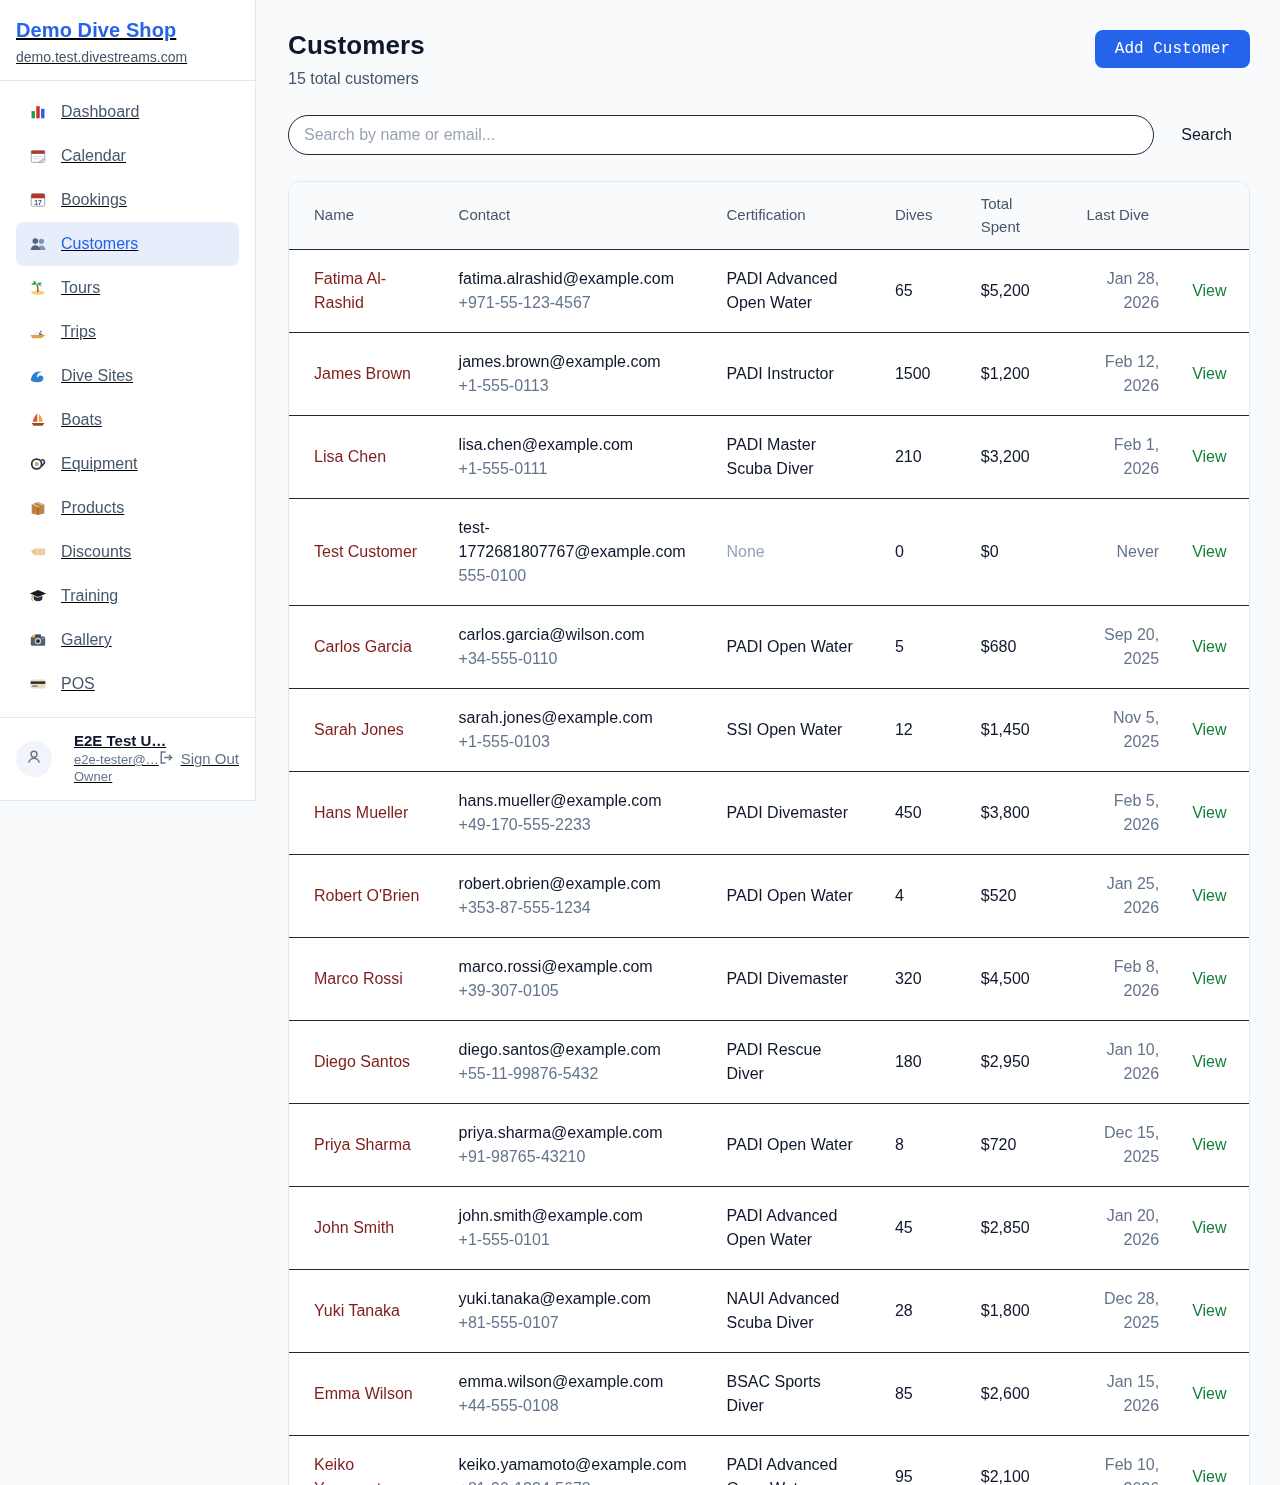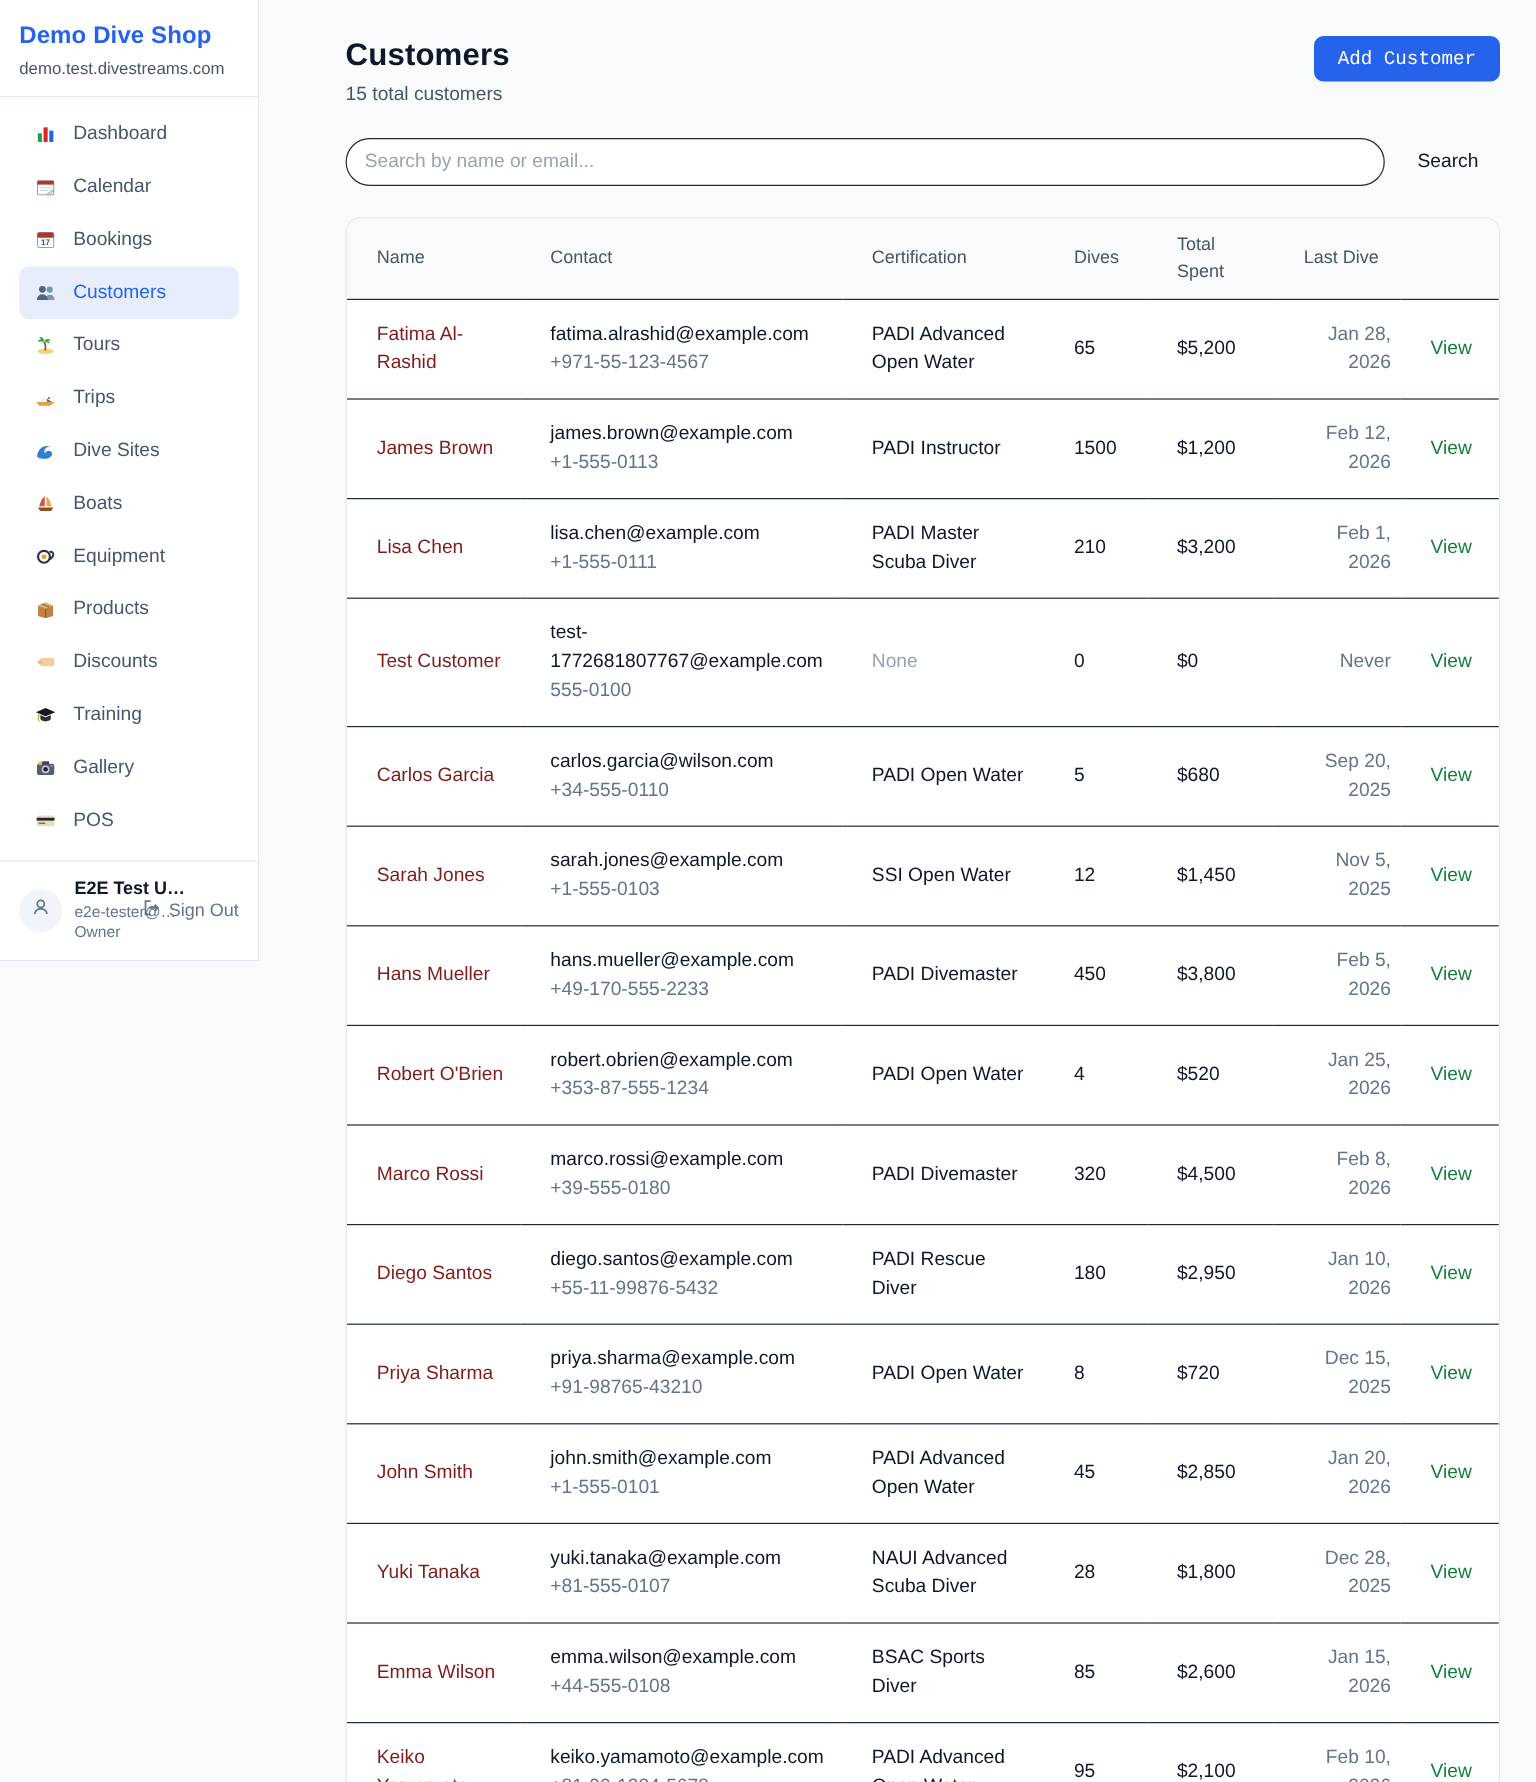--- a/index.html
+++ b/index.html
@@ -1,36 +1,36 @@
 <!DOCTYPE html>
 <html><head>
 <meta charset="utf-8">
 <style>
   * { margin:0; padding:0; box-sizing:border-box; }
   html,body { background:#f8fafc; font-family:"Liberation Sans", sans-serif; }
   .app { position:relative; width:1280px; height:1485px; background:#f8fafc; overflow:hidden; }
 
   
-  .sidebar { position:absolute; left:0; top:0; width:216px; height:801px; background:#ffffff;
+  .sidebar { position:absolute; left:0; top:0; width:256px; height:801px; background:#ffffff;
              border-right:1px solid #e2e8f0; border-bottom:1px solid #e2e8f0;
-             display:flex; flex-direction:column; }
+             display:flex; flex-direction:column;text-decoration:underline; }
   .brand { padding:19px 16px 15px 16px; border-bottom:1px solid #e2e8f0; cursor:pointer; }
   .brand-title { font-size:20px; font-weight:800; color:#2563eb; letter-spacing:.1px; }
   .brand-sub { font-size:14px; color:#475569; margin-top:7px; }
   .nav { padding:9px 16px 0 16px; flex:0 0 auto; }
   .nav-item { display:flex; align-items:center; gap:13px; height:44px; padding:0 12px;
               border-radius:8px; color:#46566b; font-size:16px; cursor:pointer;text-align:center; }
   .nav-item.active { background:#e7edfb; color:#2563eb; font-weight:500; }
   .nav-icon { width:20px; height:18px; display:inline-flex; align-items:center; justify-content:center; flex:0 0 20px; }
   .nav-icon svg { display:block; }
   .user-section { margin-top:auto; border-top:1px solid #e2e8f0; padding:14px 16px;
                   display:flex; align-items:center; gap:10px; }
   .avatar { width:36px; height:36px; border-radius:50%; background:#f1f5f9;
             display:flex; align-items:center; justify-content:center; flex:0 0 36px; }
-  .user-info { flex:1; min-width:0; }
+  .user-info { flex:1; min-width:0;margin-left:12px; }
   .user-name { font-size:15px; font-weight:700; color:#0f172a; margin-bottom:2px; white-space:nowrap; }
   .user-email, .user-role { font-size:13px; color:#64748b; line-height:1.35; white-space:nowrap; }
   .signout { display:flex; align-items:center; gap:7px; color:#64748b; font-size:15px;
              background:none; border:none; cursor:pointer; font-family:inherit; white-space:nowrap; }
 
   
   .main { position:absolute; left:256px; top:0; width:1024px; padding:30px 30px 0 32px; }
   .page-header { display:flex; justify-content:space-between; align-items:flex-start; }
   .page-title { font-size:26px; font-weight:800; color:#0f172a; letter-spacing:.1px; }
   .page-subtitle { font-size:16px; color:#475569; margin-top:9px; }
@@ -392,21 +392,21 @@
               </td>
               <td>4</td>
               <td>$520</td>
               <td class="col-lastdive">Jan 25, 2026</td>
               <td><a class="view-link" href="#">View</a></td>
             </tr>
             <tr>
               <td><a class="name-link" href="#">Marco Rossi</a></td>
               <td>
                 <div class="email">marco.rossi@example.com</div>
-                <div class="phone">+39-555-0180</div>
+                <div class="phone">+39-307-0105</div>
               </td>
               <td>
                 <div class="">PADI Divemaster</div>
               </td>
               <td>320</td>
               <td>$4,500</td>
               <td class="col-lastdive">Feb 8, 2026</td>
               <td><a class="view-link" href="#">View</a></td>
             </tr>
             <tr>

